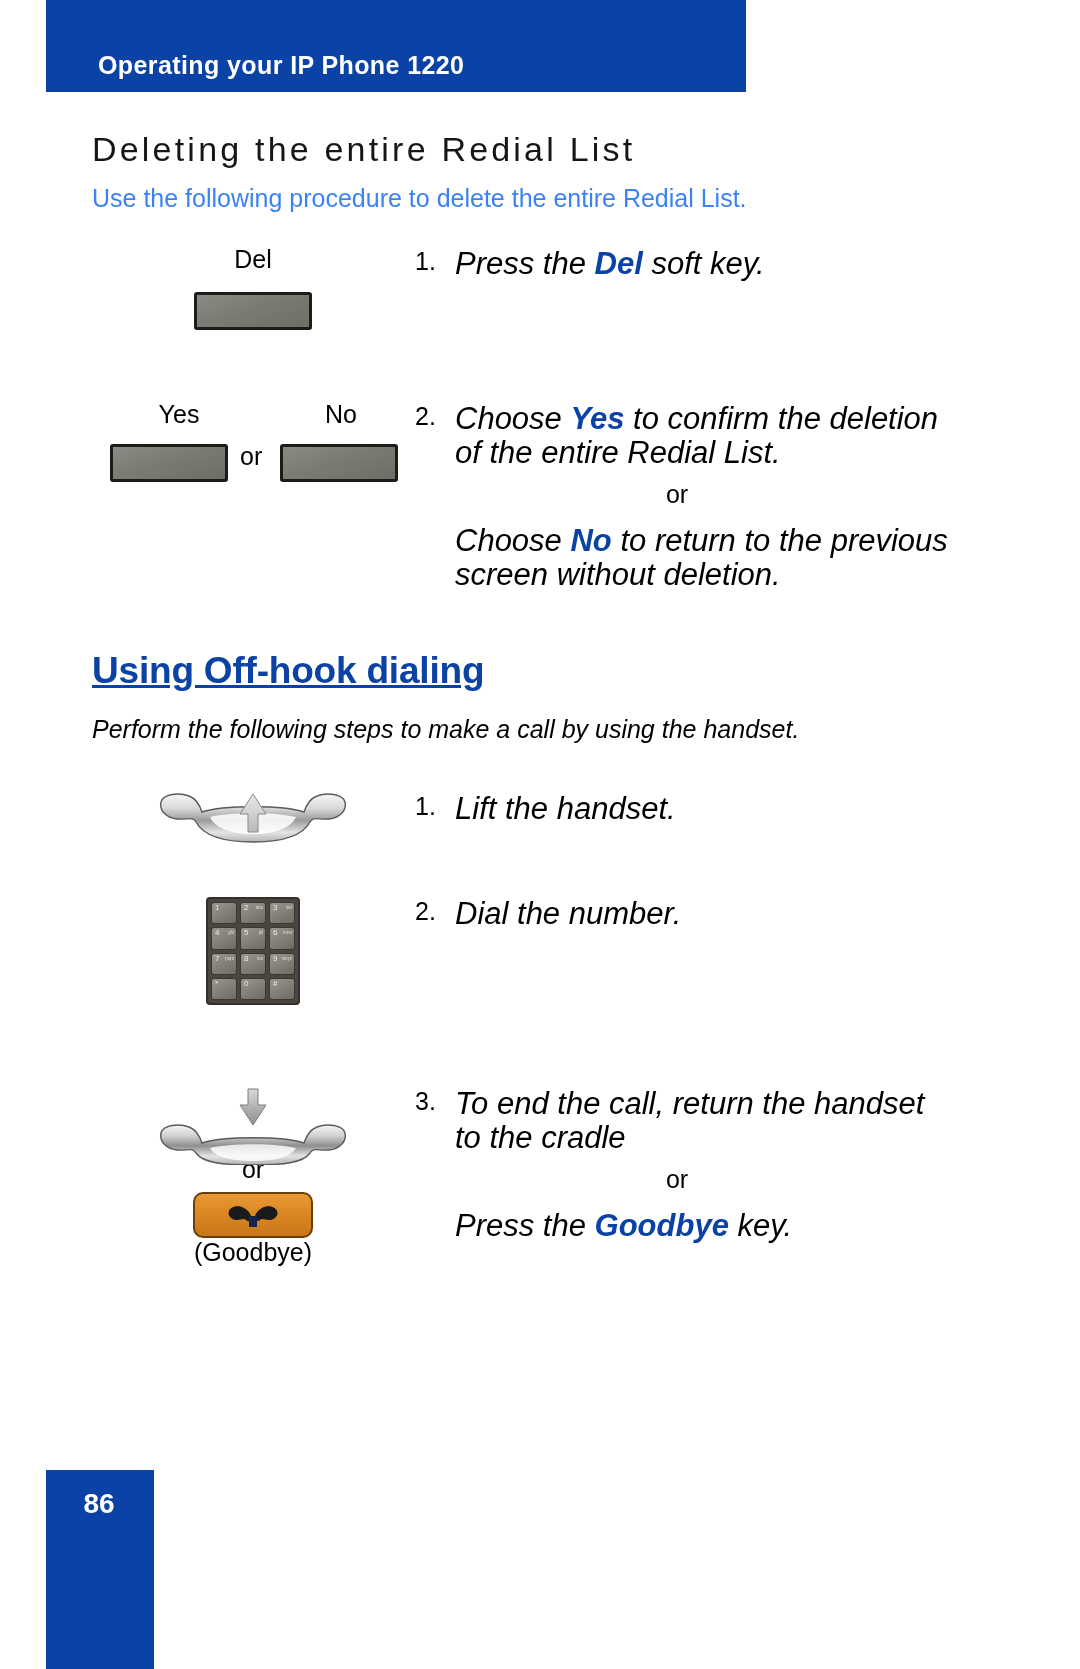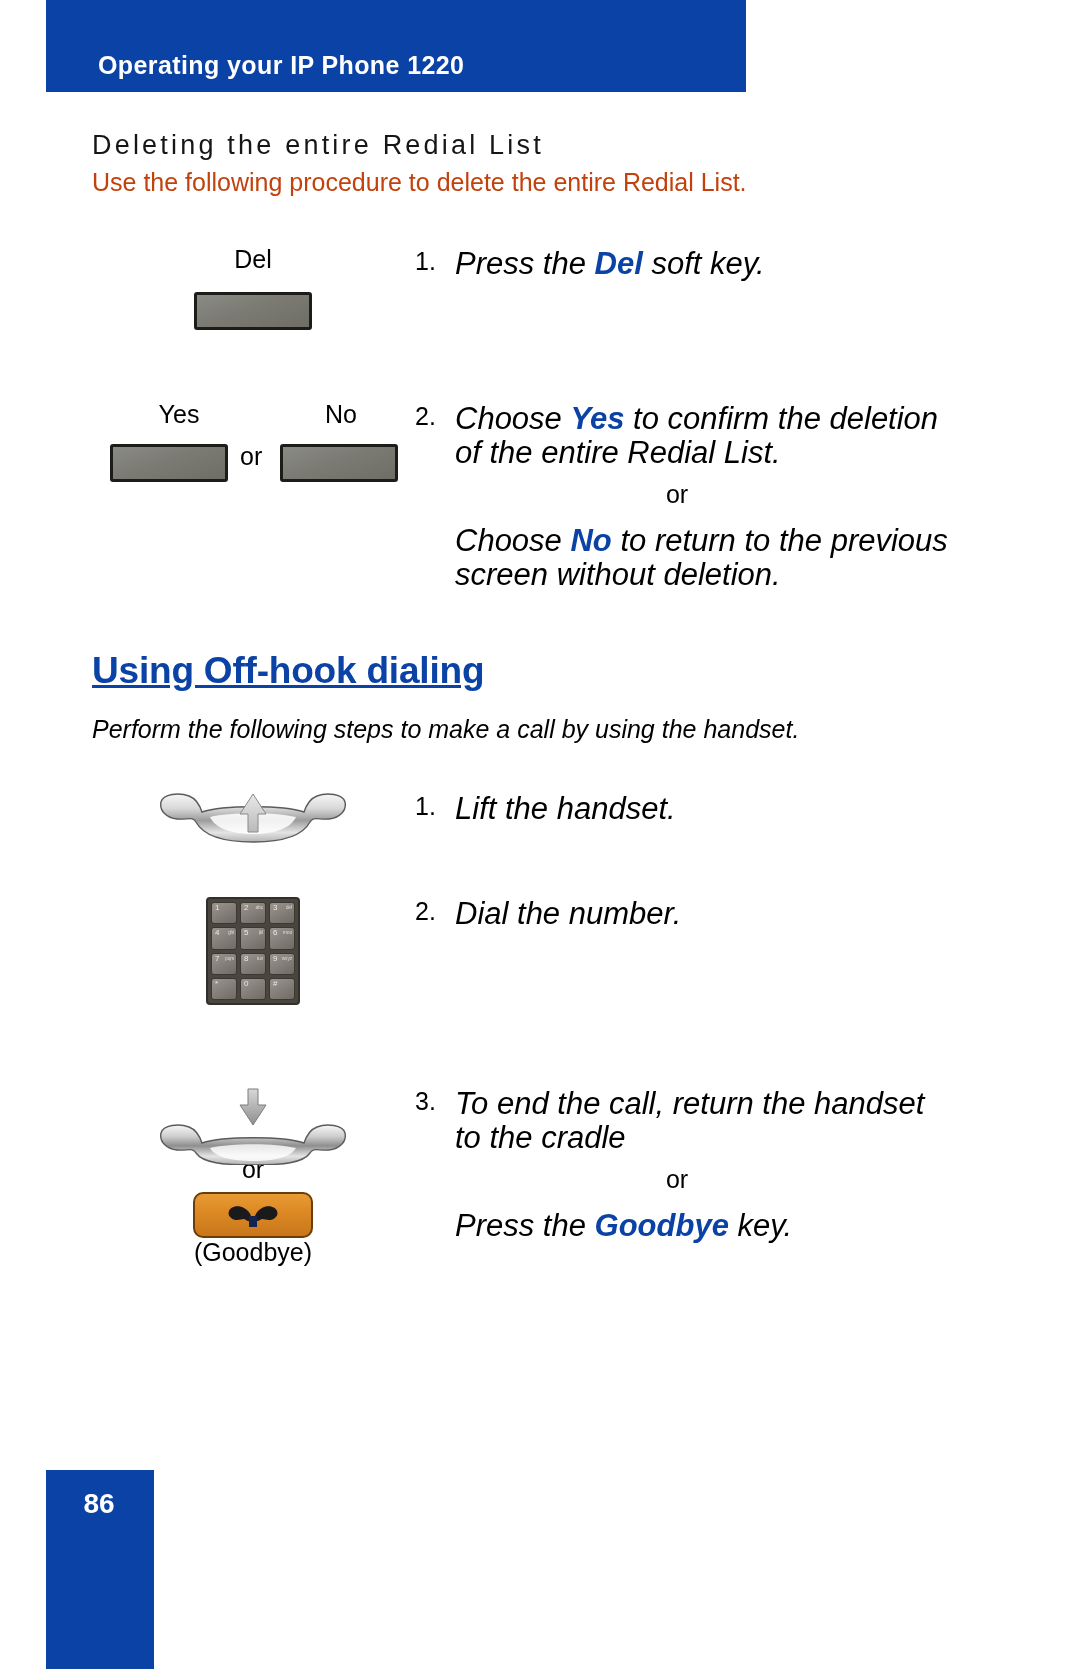--- a/index.html
+++ b/index.html
@@ -42,33 +42,33 @@
     position: absolute;
     left: 0;
     top: 92px;
     width: 1080px;
   }
 
   .section-heading {
     position: absolute;
     left: 92px;
     top: 38px;
-    font-size: 27px;
+    font-size: 34px;
     font-weight: normal;
     letter-spacing: 3.2px;
     color: #161616;
     white-space: nowrap;
   }
 
   .intro-paragraph {
     position: absolute;
     left: 92px;
-    top: 76px;
-    font-size: 25px;
-    color: #c2410c;
+    top: 92px;
+    font-size: 25px;
+    color: #3b82f6;
     white-space: nowrap;
   }
 
   
   .step-row {
     position: absolute;
     left: 0;
     width: 1080px;
   }
   .step-icon-col {

